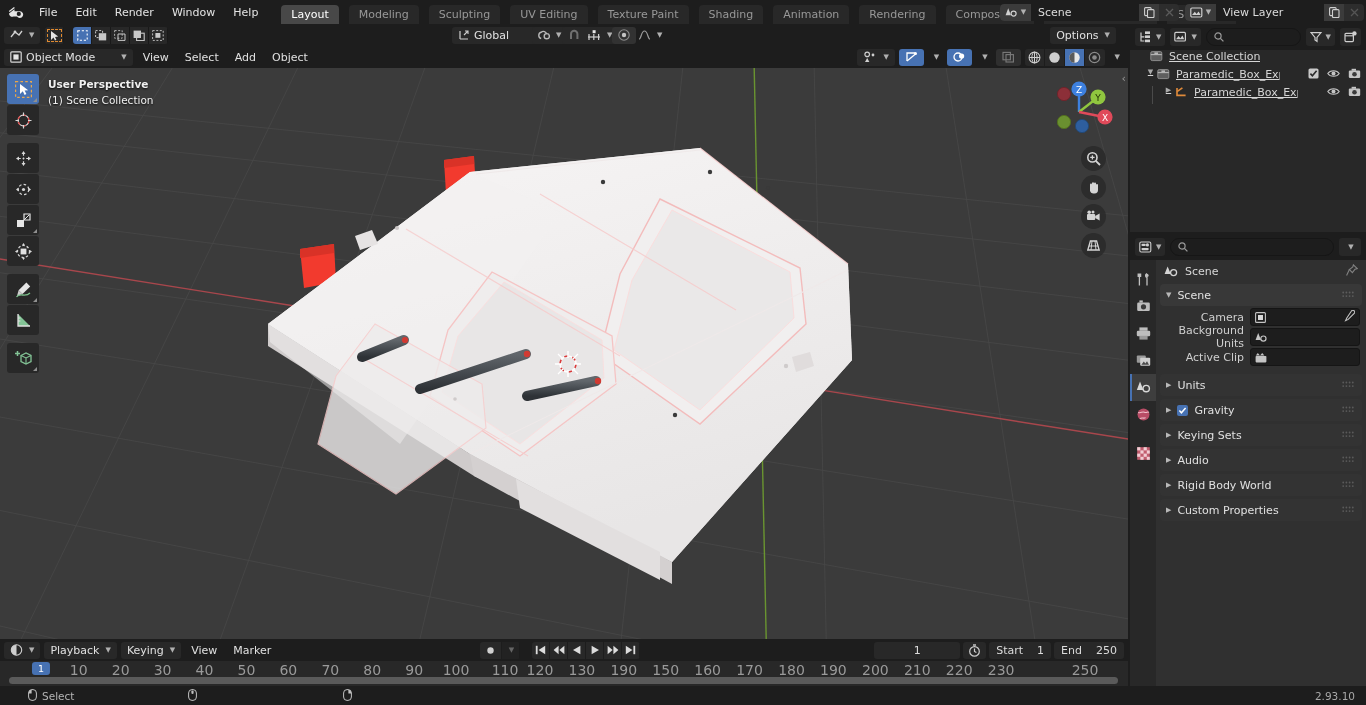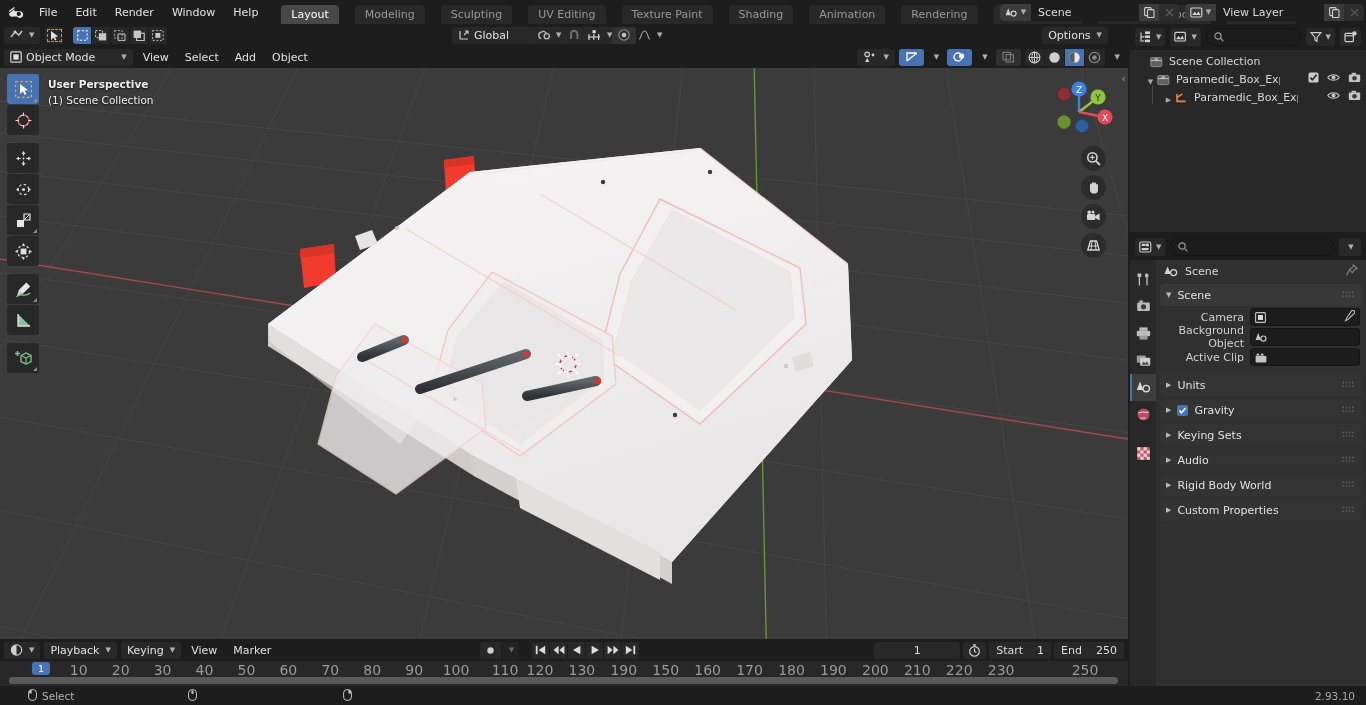--- a/index.html
+++ b/index.html
@@ -23,21 +23,21 @@
   .blender-logo { width: 30px; height: 24px; display: flex; align-items: center; justify-content: center; }
   .menu-item {
     padding: 3px 9px; font-size: 11px; color: #e3e3e3; border-radius: 3px;
     white-space: nowrap; line-height: 13px;
   }
 
   #tabs { display: flex; align-items: flex-end; height: 24px; margin-left: 14px; }
   .wtab {
     padding: 0 10px; height: 19px; line-height: 19px;
     font-size: 11px; color: #989898; background: #282828;
-    margin-right: 16px; border-radius: 4px 4px 0 0; white-space: nowrap; text-align: right;
+    margin-right: 10px; border-radius: 4px 4px 0 0; white-space: nowrap; text-align: right;
   }
   .wtab.active { background: #484848; color: #ffffff; }
   .wtab.plus { color: #909090; background: transparent; padding: 0 7px; font-size: 13px; }
 
   #topbar-right {
     position: absolute; right: 2px; top: 0; height: 24px;
     display: flex; align-items: center; gap: 6px;
   }
   .idblock {
     display: flex; align-items: center; height: 17px;
@@ -152,22 +152,22 @@
   .ohb {
     height: 18px; background: #282828; border-radius: 3px;
     display: flex; align-items: center; justify-content: center; padding: 0 4px; gap: 2px;
   }
   .osearch {
     flex: 1; height: 18px; background: #1d1d1d; border-radius: 9px;
     display: flex; align-items: center; padding: 0 7px; gap: 5px;
     border: 1px solid #161616;
   }
   .orow {
-    height: 18px; display: flex; align-items: flex-end; padding-left: 4px;
-    font-size: 11px; color: #d6d6d6; position: relative;
+    height: 18px; display: flex; align-items: flex-start; padding-left: 4px;
+    font-size: 11px; color: #d6d6d6; position: relative; text-decoration: underline;
   }
   .otri { width: 13px; text-align: center; font-size: 7px; color: #aaa; }
   .orow-right {
     position: absolute; right: 5px; display: flex; align-items: center; gap: 8px;
   }
   .oname { overflow: hidden; white-space: nowrap; }
 
   #properties {
     position: absolute; left: 1130px; top: 234px; width: 236px; height: 452px;
     background: #303030;
@@ -563,21 +563,21 @@
             <circle cx="6" cy="6" r="5.2" fill="none" stroke="#8c8c8c" stroke-width="1.1"></circle>
             <circle cx="6" cy="6" r="2.2" fill="#c4c4c4"></circle>
           </svg>
       </div>
       <div class="hbtn flat" style="position:absolute;left:632px;">
         <svg width="13" height="12" viewBox="0 0 13 12">
             <path d="M1 10 C3.5 10 3 2 6.5 2 C10 2 9.5 10 12 10" stroke="#9a9a9a" stroke-width="1.2" fill="none"></path>
           </svg>
         <span class="chev">▼</span>
       </div>
-      <div class="hbtn" style="position:absolute;right:20px;">
+      <div class="hbtn" style="position:absolute;right:12px;">
         <span>Options</span>
         <span class="chev">▼</span>
       </div>
     </div>
 
     <div id="vp-header2">
       <div class="hbtn">
         <svg width="12" height="12" viewBox="0 0 12 12">
             <rect x="0.8" y="0.8" width="10.4" height="10.4" rx="1" fill="none" stroke="#d8d8d8" stroke-width="1.2"></rect>
             <rect x="3.4" y="3.4" width="5.2" height="5.2" fill="#e5e5e5"></rect>
@@ -1018,21 +1018,21 @@
             </span>
             <span></span>
             <span class="eyedrop">
               <svg width="12" height="12" viewBox="0 0 12 12">
                   <path d="M8.6 0.8 A1.8 1.8 0 0 1 11.2 3.4 L5.2 9.4 L2.6 10.6 L3.8 8 Z" fill="none" stroke="#c4c4c4" stroke-width="1.1"></path>
                 </svg>
             </span>
           </div>
         </div>
         <div class="prow">
-          <span class="plabel">Background Object</span>
+          <span class="plabel">Background Units</span>
           <div class="pfield">
             <span style="display:flex;">
               <svg width="12" height="11" viewBox="0 0 12 11">
                   <path d="M3.2 1 L6 8 L0.6 8 Z" fill="#c4c4c4"></path>
                   <circle cx="8.4" cy="6.6" r="2.6" fill="none" stroke="#c4c4c4" stroke-width="1.2"></circle>
                 </svg>
             </span>
             <span></span>
           </div>
         </div>

